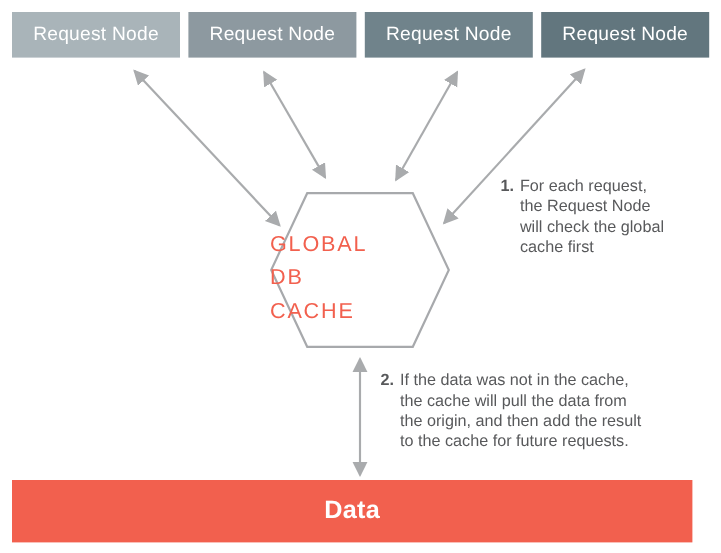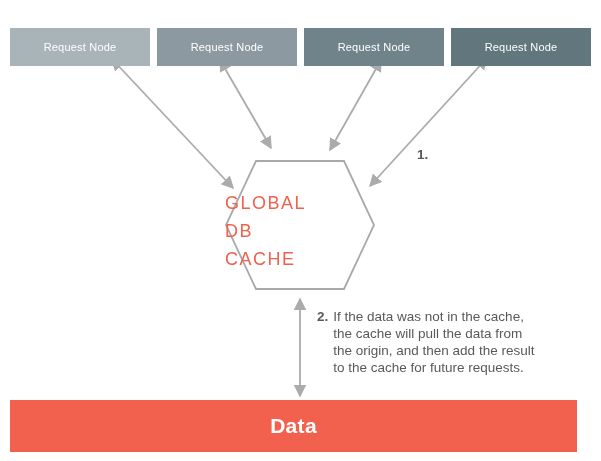--- a/index.html
+++ b/index.html
@@ -41,23 +41,22 @@
     display: flex;
     gap: 7px;
   }
   .request-node {
     flex: 1;
     height: 38px;
     display: flex;
     align-items: center;
     justify-content: center;
     color: #ffffff;
-    font-size: 11px;
+    font-size: 16px;
     letter-spacing: 0.2px;
-    margin-top: 18px;
   }
   .hex-label {
     position: absolute;
     left: 225px;
     width: 150px;
     top: 189px;
     text-align: left;
     color: var(--accent);
     font-size: 18px;
     line-height: 28px;
@@ -120,20 +119,24 @@
   <div class="request-node" style="background-color: rgb(112, 131, 139);">Request Node</div>
   <div class="request-node" style="background-color: rgb(98, 118, 126);">Request Node</div>
 </div>
 
 <div class="hex-label">GLOBAL
 DB
 CACHE</div>
 
 <div class="annotation" id="annotation-1">
   <span class="num">1.</span>
+  <span class="body">For each request,
+the Request Node
+will check the global
+cache first</span>
 </div>
 
 <div class="annotation" id="annotation-2">
   <span class="num">2.</span>
   <span class="body">If the data was not in the cache,
 the cache will pull the data from
 the origin, and then add the result
 to the cache for future requests.</span>
 </div>
 

